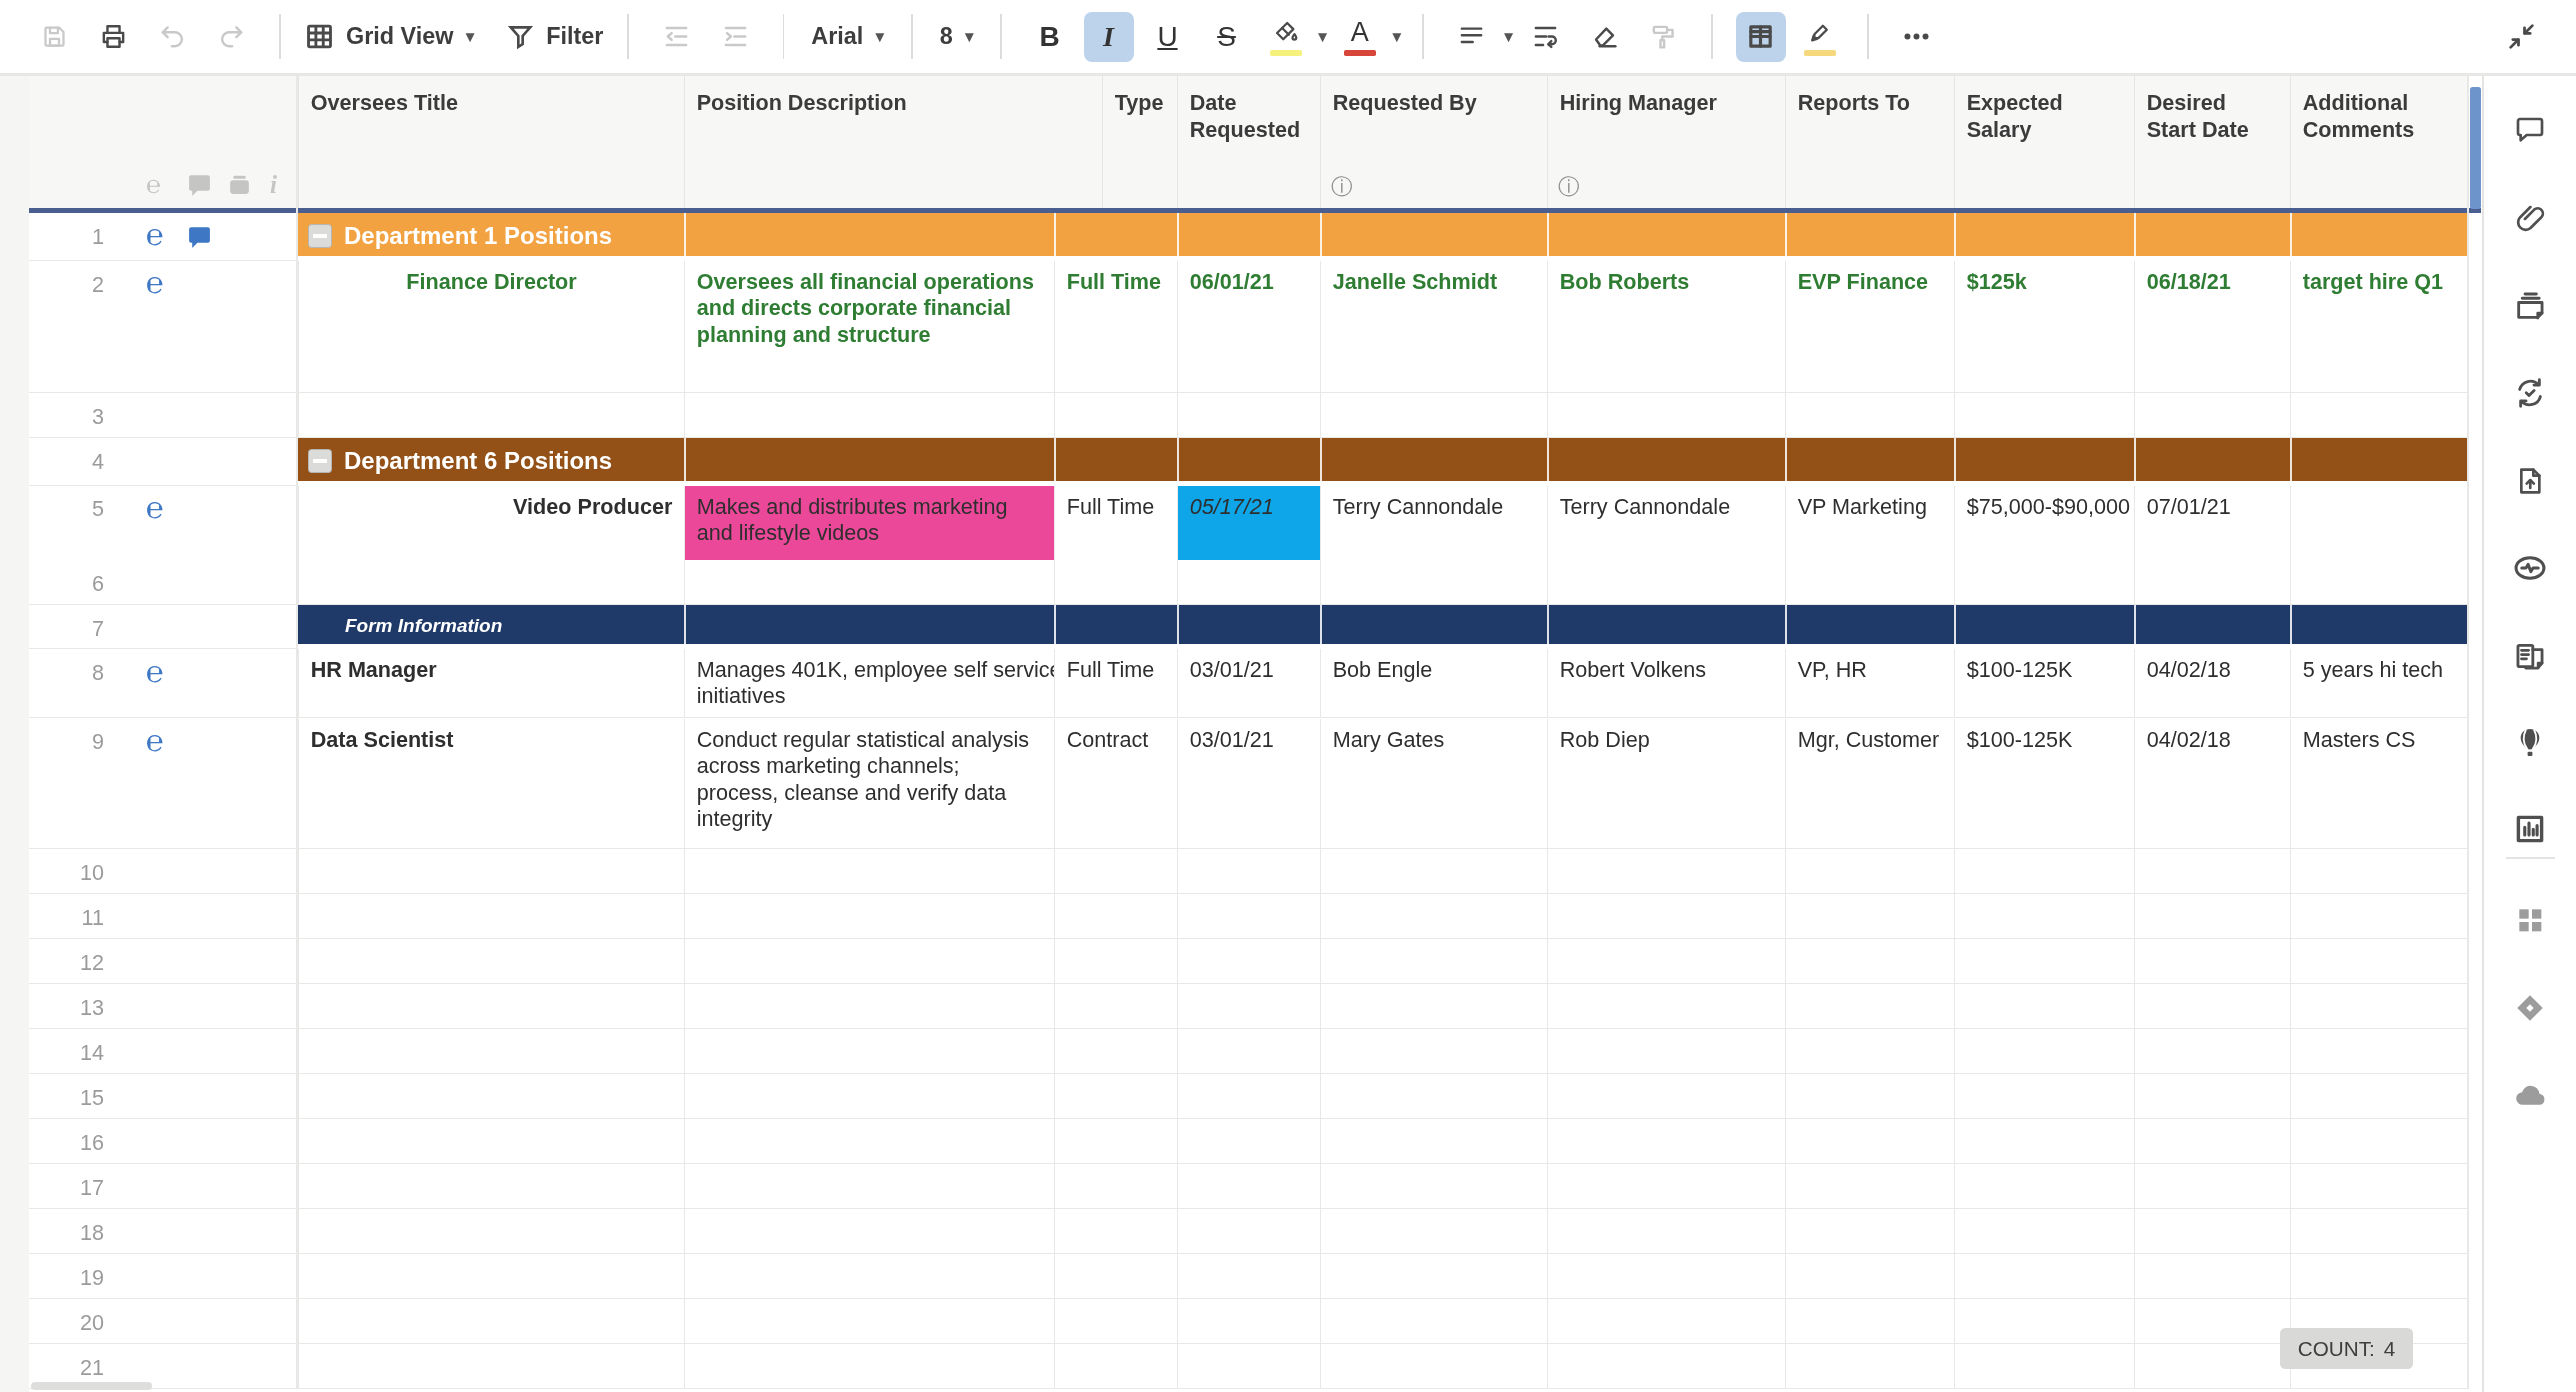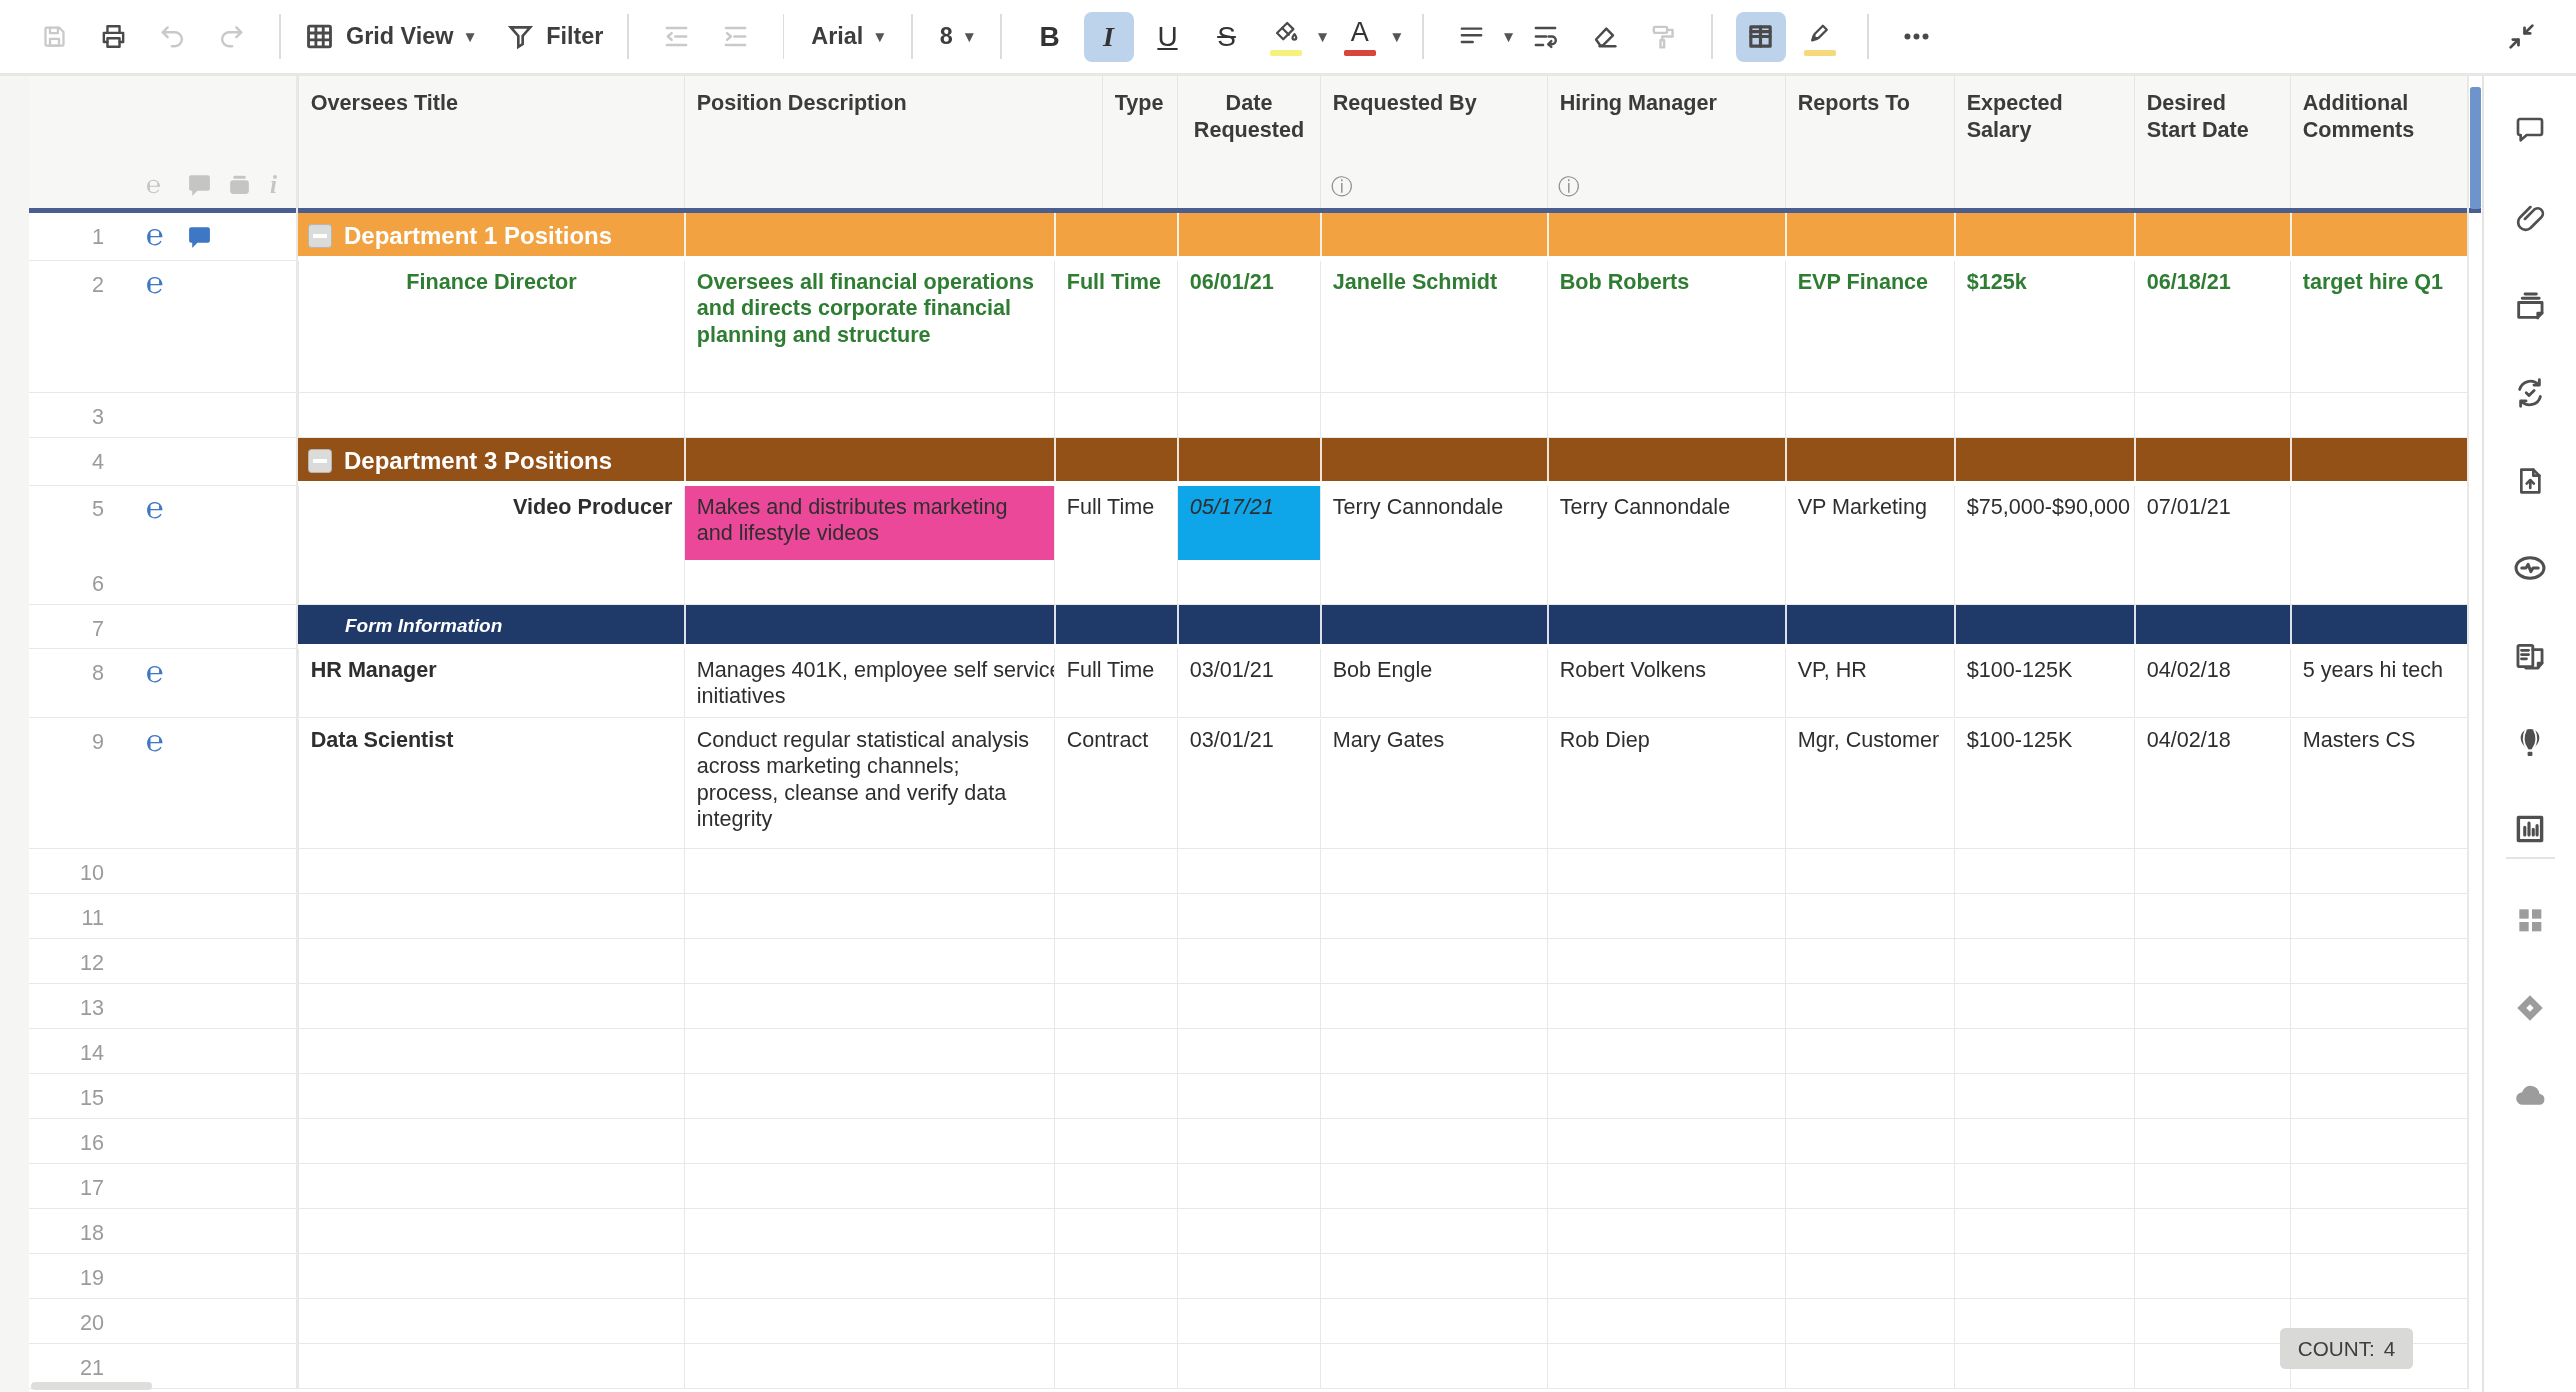--- a/index.html
+++ b/index.html
@@ -211,21 +211,21 @@
       </svg>
   </span>
 </div>
 
 <div id="grid">
     <div style="left: 0px; top: 76px; width: 29px; height: 1317px; background: rgb(245, 245, 243);"></div>
     <div style="left: 29px; top: 76px; width: 2438px; height: 132px; background: rgb(247, 247, 246);"></div>
     <div class="hcell" style="left: 298px; top: 76px; width: 386px; height: 132px; background: rgb(247, 247, 246);">Oversees Title</div>
     <div class="hcell" style="left: 684px; top: 76px; width: 371px; height: 132px; background: rgb(247, 247, 246);">Position Description</div>
     <div class="hcell" style="left: 1054px; top: 76px; width: 123px; height: 132px; background: rgb(247, 247, 246); margin-left: 48px;">Type</div>
-    <div class="hcell" style="left: 1177px; top: 76px; width: 143px; height: 132px; background: rgb(247, 247, 246); text-align: center;">Date Requested</div>
+    <div class="hcell" style="left: 1177px; top: 76px; width: 143px; height: 132px; background: rgb(247, 247, 246);">Date Requested</div>
     <div class="hcell" style="left: 1320px; top: 76px; width: 227px; height: 132px; background: rgb(247, 247, 246);">Requested By</div>
     <div style="left: 1331px; top: 172px; width: 27px; height: 27px; color: rgb(143, 143, 143); font-size: 21.6px;">ⓘ</div>
     <div class="hcell" style="left: 1547px; top: 76px; width: 238px; height: 132px; background: rgb(247, 247, 246);">Hiring Manager</div>
     <div style="left: 1558px; top: 172px; width: 27px; height: 27px; color: rgb(143, 143, 143); font-size: 21.6px;">ⓘ</div>
     <div class="hcell" style="left: 1785px; top: 76px; width: 169px; height: 132px; background: rgb(247, 247, 246);">Reports To</div>
     <div class="hcell" style="left: 1954px; top: 76px; width: 180px; height: 132px; background: rgb(247, 247, 246);">Expected Salary</div>
     <div class="hcell" style="left: 2134px; top: 76px; width: 156px; height: 132px; background: rgb(247, 247, 246);">Desired Start Date</div>
     <div class="hcell" style="left: 2290px; top: 76px; width: 177px; height: 132px; background: rgb(247, 247, 246);">Additional Comments</div>
     <div style="left: 146px; top: 172px; color: rgb(197, 197, 195); font-size: 25px; font-weight: bold; line-height: 1;">℮</div>
     <div style="left: 187px; top: 172px;"><svg width="25" height="25" viewBox="0 0 24 24">
@@ -293,21 +293,21 @@
     <div style="left: 1320px; top: 438px; width: 1.8px; height: 45px; background: rgba(255, 255, 255, 0.85);"></div>
     <div style="left: 1547px; top: 438px; width: 1.8px; height: 45px; background: rgba(255, 255, 255, 0.85);"></div>
     <div style="left: 1785px; top: 438px; width: 1.8px; height: 45px; background: rgba(255, 255, 255, 0.85);"></div>
     <div style="left: 1954px; top: 438px; width: 1.8px; height: 45px; background: rgba(255, 255, 255, 0.85);"></div>
     <div style="left: 2134px; top: 438px; width: 1.8px; height: 45px; background: rgba(255, 255, 255, 0.85);"></div>
     <div style="left: 2290px; top: 438px; width: 1.8px; height: 45px; background: rgba(255, 255, 255, 0.85);"></div>
     <div class="collapse-box" style="left: 308px; top: 449px; width: 24px; height: 24px;">
       <i></i>
     </div>
     <div style="left: 344px; top: 438px; height: 45px; display: flex; align-items: center;">
-      <span class="grp-label">Department 3 Positions</span>
+      <span class="grp-label">Department 6 Positions</span>
     </div>
     <div style="left: 29px; top: 486px; width: 269px; height: 75px; background: rgb(255, 255, 255); border-bottom: 1.8px solid rgb(232, 232, 230);"></div>
     <div class="rownum" style="left: 32px; top: 496px; width: 72px;">5</div>
     <div style="left: 146px; top: 493px; color: rgb(62, 120, 196); font-size: 30px; font-weight: bold; line-height: 1;">℮</div>
     <div class="cell nowrap" style="left: 298px; top: 486px; width: 386px; height: 75px; background: rgb(255, 255, 255); border-bottom: 1.8px solid rgb(232, 232, 230); font-weight: bold; text-align: right;">Video Producer</div>
     <div class="cell" style="left: 684px; top: 486px; width: 371px; height: 75px; background: #ec4899; border-bottom: 1.8px solid rgb(232, 232, 230);">Makes and distributes marketing and lifestyle videos</div>
     <div class="cell nowrap" style="left: 1054px; top: 486px; width: 123px; height: 75px; background: rgb(255, 255, 255); border-bottom: 1.8px solid rgb(232, 232, 230);">Full Time</div>
     <div class="cell nowrap" style="left: 1177px; top: 486px; width: 143px; height: 75px; background: #0ea5e9; border-bottom: 1.8px solid rgb(232, 232, 230); font-style: italic;">05/17/21</div>
     <div class="cell nowrap" style="left: 1320px; top: 486px; width: 227px; height: 75px; background: rgb(255, 255, 255); border-bottom: 1.8px solid rgb(232, 232, 230);">Terry Cannondale</div>
     <div class="cell nowrap" style="left: 1547px; top: 486px; width: 238px; height: 75px; background: rgb(255, 255, 255); border-bottom: 1.8px solid rgb(232, 232, 230);">Terry Cannondale</div>

